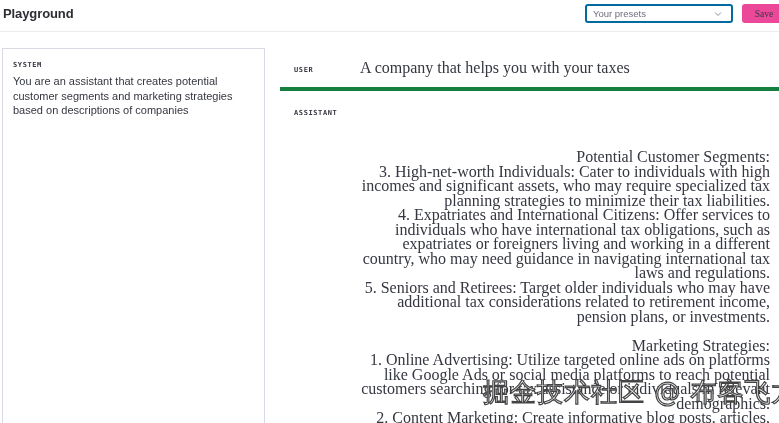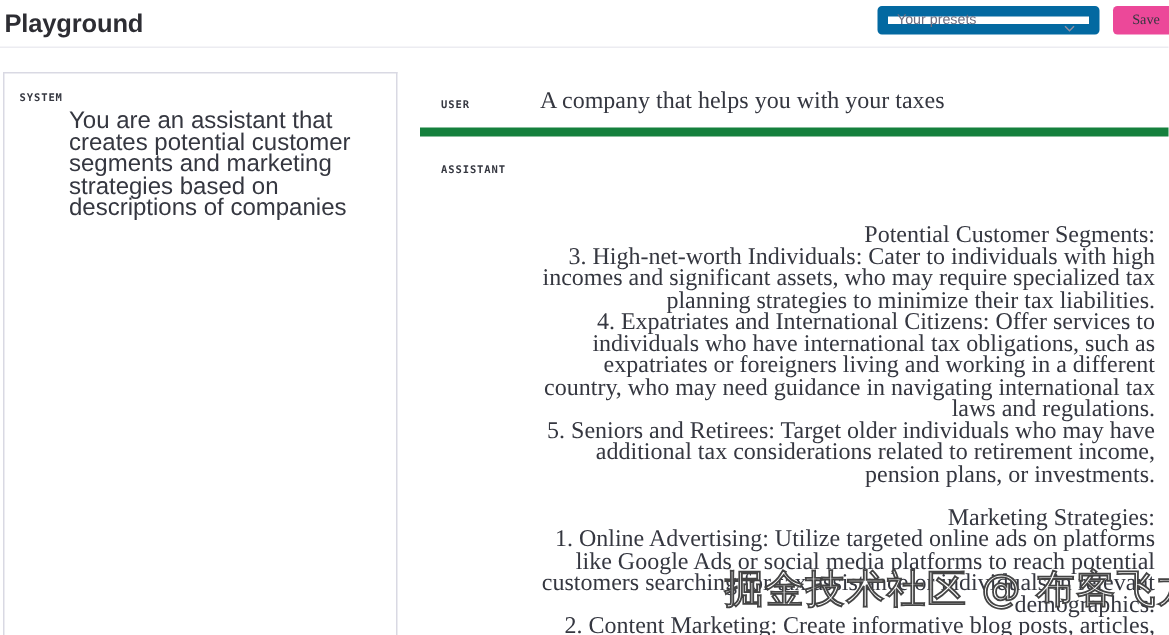--- a/index.html
+++ b/index.html
@@ -8,26 +8,26 @@
       background: #ffffff;
       font-family: "Liberation Sans", "DejaVu Sans", sans-serif;
       color: #353740;
     }
     .header {
       position: absolute; left: 0; top: 0; width: 779px; height: 32px;
       border-bottom: 1px solid #ececf1;
     }
     .app-title {
       position: absolute; left: 3px; top: 6px;
-      font-size: 17px; font-weight: bold; color: #2d2d33;
+      font-size: 13px; font-weight: bold; color: #2d2d33;
       letter-spacing: -0.1px;
     }
     .presets {
       position: absolute; left: 585px; top: 4px; width: 148px; height: 19px;
-      border: 7px solid #0369a1; border-radius: 3px; background: #fff;
+      border: 2px solid #0369a1; border-radius: 3px; background: #fff;
       font-size: 9.5px; color: #6e6e80;
       display: flex; align-items: center; padding-left: 6px;
       cursor: pointer;
     }
     .presets .chev {
       position: absolute; right: 9px; top: 4px; width: 8px; height: 8px;
     }
     .save-btn {
       position: absolute; left: 742px; top: 4px; width: 44px; height: 19px;
       background: #ec4899; border: none; border-radius: 3px;
@@ -38,32 +38,32 @@
       position: absolute; left: 2px; top: 48px; width: 263px; height: 380px;
       border: 1px solid #d9d9e3; border-bottom: none;
       padding: 12px 10px;
     }
     .role-label {
       font-family: "DejaVu Sans Mono", "Liberation Mono", monospace;
       font-size: 7px; font-weight: bold; letter-spacing: 0.6px;
       color: #353740; text-transform: uppercase;
     }
     .system-text {
-      margin-top: 5px; font-size: 16px; line-height: 14.5px; color: #353740; margin-left: 33px;
+      margin-top: 5px; font-size: 11px; line-height: 14.5px; color: #353740;
     }
     .right-area {
       position: absolute; left: 280px; top: 48px; width: 499px; height: 375px;
     }
     .msg-row { position: absolute; left: 0; width: 499px; }
     .msg-row .role-label { position: absolute; left: 14px; }
     .msg-row .msg-text {
       position: absolute; left: 80px; width: 410px;
       font-size: 16px; line-height: 14.5px; color: #353740; font-family: Liberation Serif, serif;
     }
-    .user-row { top: 0; height: 43px; border-bottom: 6px solid #15803d; }
+    .user-row { top: 0; height: 43px; border-bottom: 4px solid #15803d; }
     .user-row .role-label { top: 18px; }
     .user-row .msg-text { top: 13px; }
     .assistant-row { top: 44px; height: 331px; text-align: right; }
     .assistant-row .role-label { top: 17px; }
     .assistant-row .msg-text { top: 12px; margin-top: 46px; }
     .para { display: block; }
     .spacer { display: block; height: 14.5px; }
     .watermark {
       position: absolute; left: 483px; top: 375px;
       font-family: "DejaVu Sans", sans-serif;

